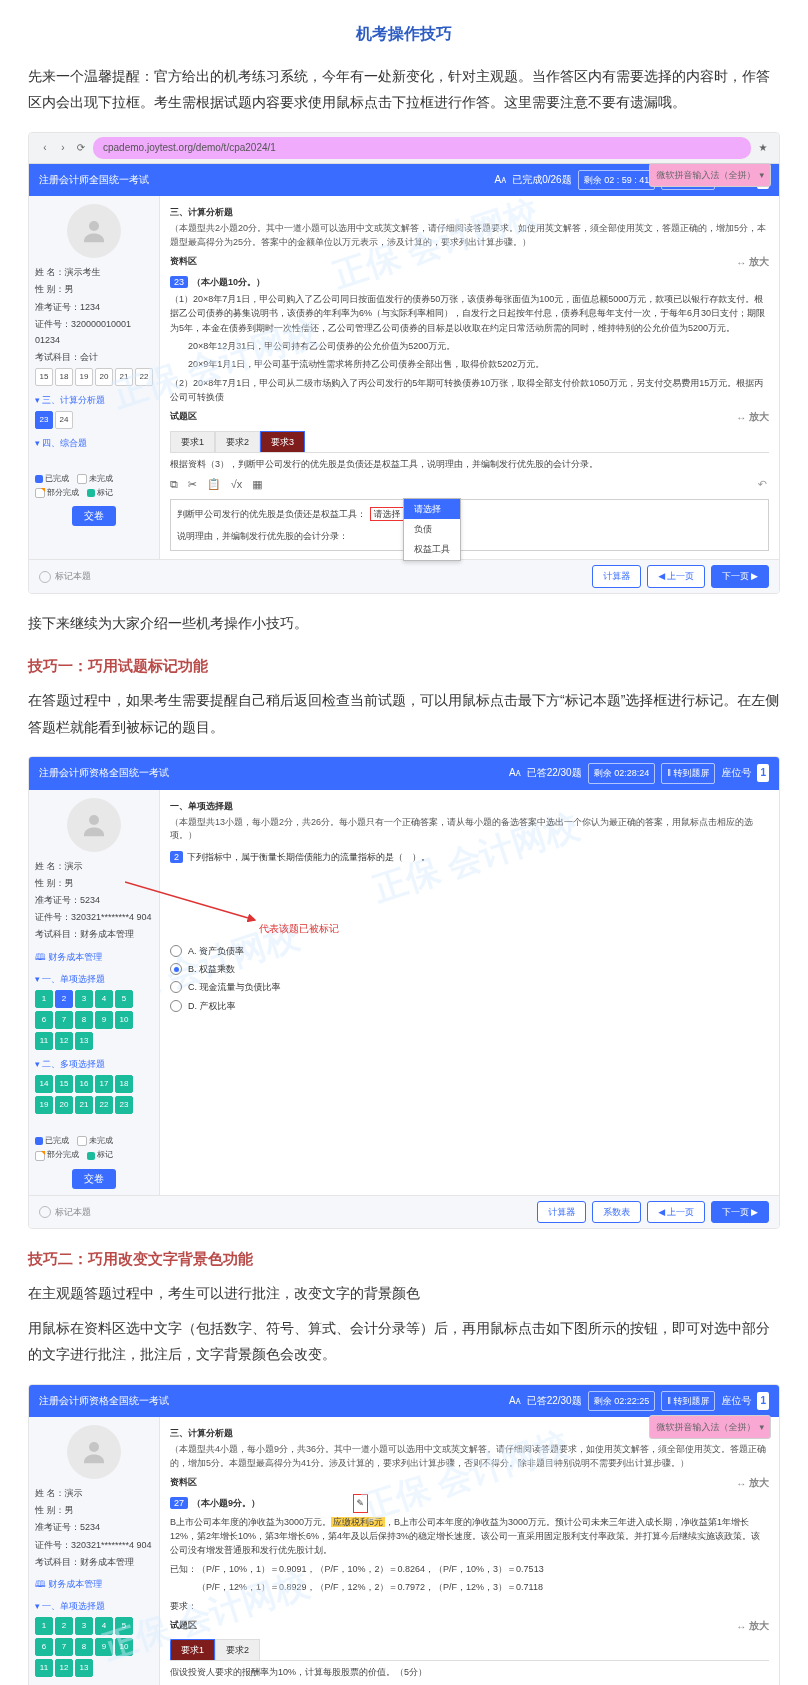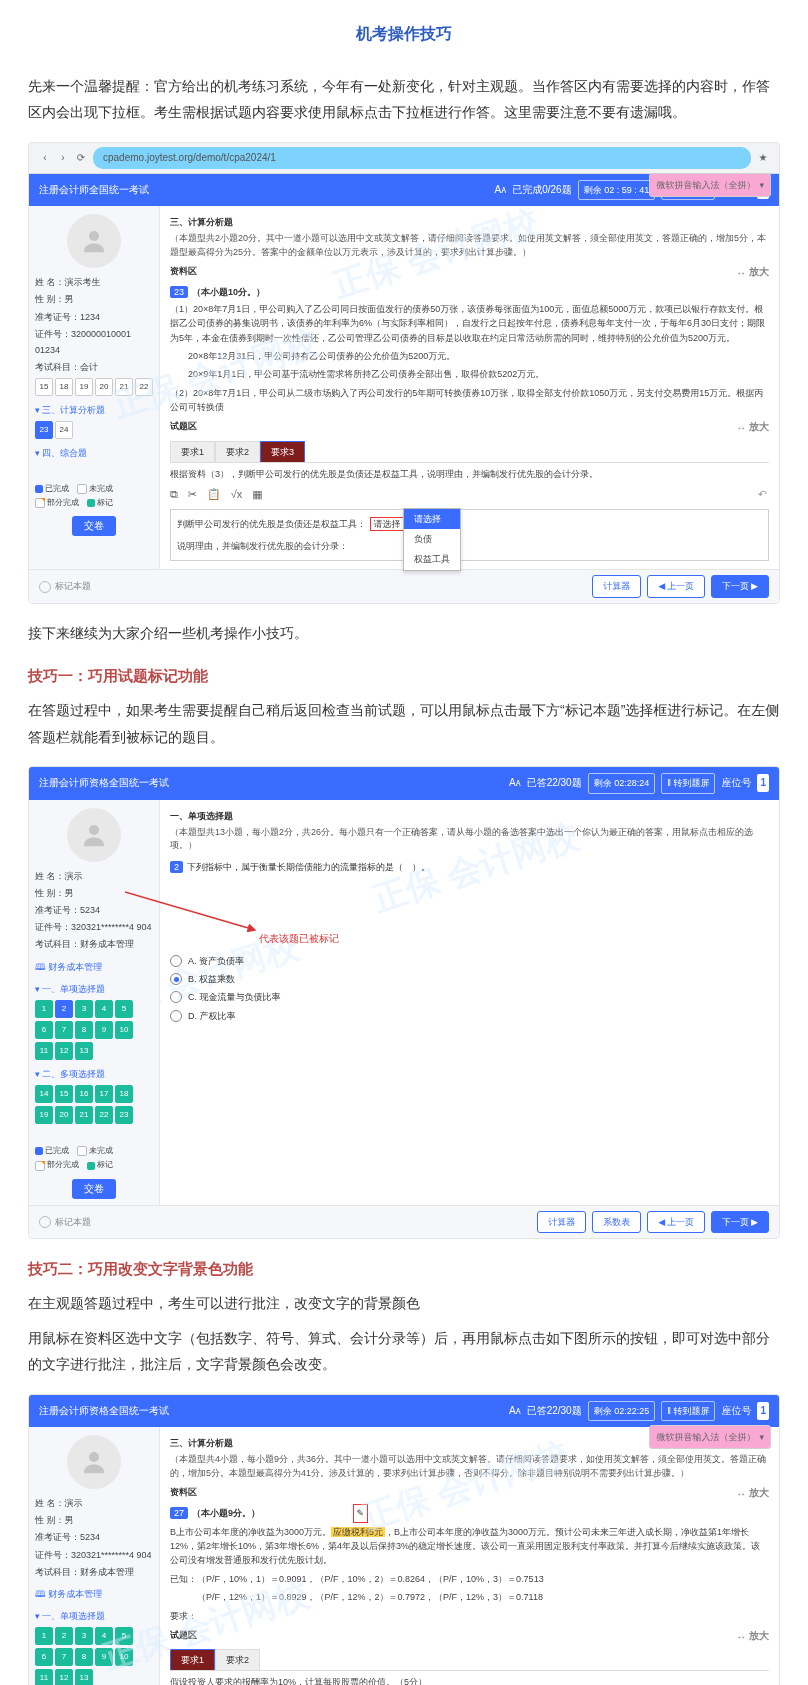--- a/index.html
+++ b/index.html
@@ -1,23 +1,23 @@
 <!DOCTYPE html>
 <html><head>
 <meta charset="utf-8">
 <style>
 html,body{margin:0;padding:0;font-family:-apple-system,"Microsoft YaHei",sans-serif;background:#fff;color:#333;width:808px}
 .page{padding:20px 28px;font-size:14px;line-height:1.8}
-.title{text-align:center;font-weight:700;color:#2c5cc3;font-size:16px;margin-bottom:24px}
+.title{text-align:center;font-weight:700;color:#2c5cc3;font-size:16px;margin-bottom:14px}
 .para{margin:8px 0;color:#333;line-height:1.9}
 .subt{color:#b94a48;font-size:15px;font-weight:700;margin:16px 0 8px}
 .shot{border:1px solid #e5e5e5;border-radius:4px;margin:16px 0;background:#fff;overflow:hidden;font-size:10px;position:relative}
 .browser{display:flex;align-items:center;gap:6px;padding:4px 10px;background:#f1f3f4;border-bottom:1px solid #ddd}
 .navico{width:12px;height:12px;color:#666;display:flex;align-items:center;justify-content:center}
-.urlbar{flex:1;background:#7dd3fc;border-radius:10px;padding:2px 10px;color:#555;font-size:10px}
+.urlbar{flex:1;background:#f0abfc;border-radius:10px;padding:2px 10px;color:#555;font-size:10px}
 .bar{display:flex;align-items:center;justify-content:space-between;background:#3a6dff;color:#fff;padding:6px 10px}
 .bar-r{display:flex;align-items:center;gap:6px;font-size:10px}
 .pill{border:1px solid rgba(255,255,255,.6);border-radius:2px;padding:1px 5px;font-size:9px}
 .seatbox{background:#fff;color:#3a6dff;padding:0 3px;border-radius:2px;font-weight:700}
 .body{display:flex;min-height:260px}
 .side{width:118px;background:#f5f7fb;border-right:1px solid #e5e5e5;padding:6px;font-size:9px;color:#444}
 .avatar{width:54px;height:54px;border-radius:50%;background:#e8e8e8;margin:2px auto 6px;display:flex;align-items:center;justify-content:center}
 .avatar svg{width:30px;height:30px}
 .info div{margin:1px 0}
 .sec{margin-top:6px;color:#3a6dff;font-size:9px}

